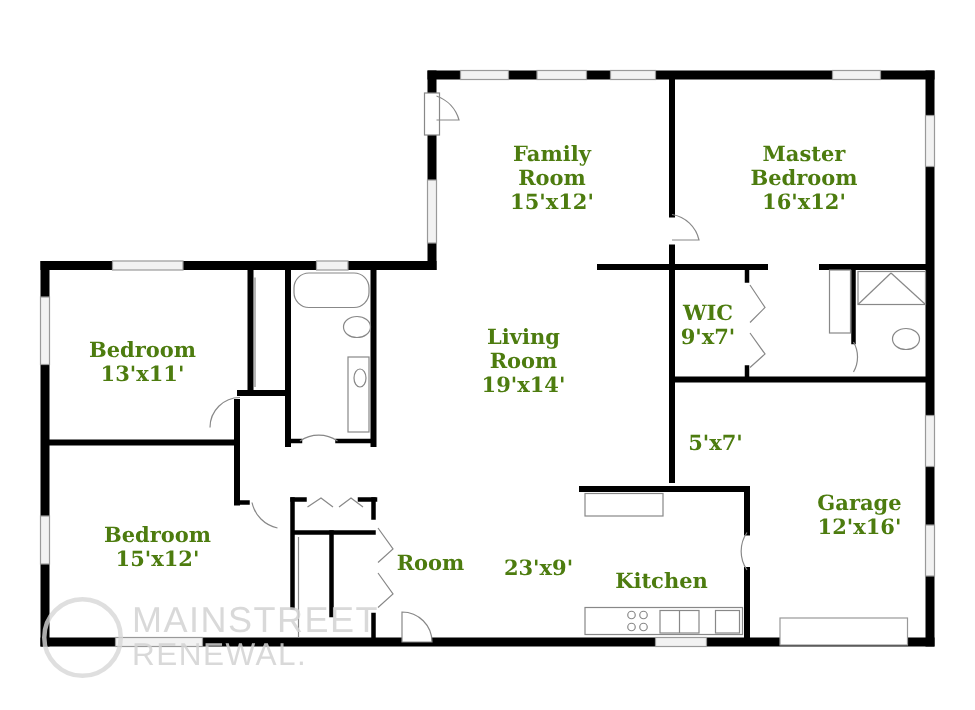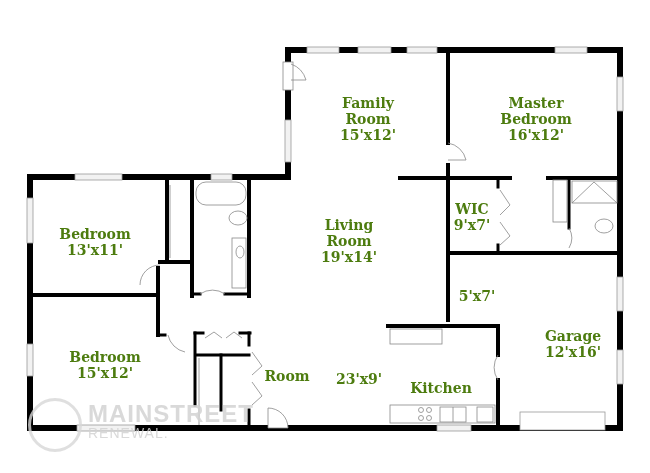--- a/index.html
+++ b/index.html
@@ -1,22 +1,22 @@
 <!DOCTYPE html>
 <html><head>
 <meta charset="utf-8">
 <style>
   html, body { margin:0; padding:0; background:#ffffff; }
   body { width:650px; height:473px; position:relative; overflow:hidden; font-family:"DejaVu Serif", serif; }
   svg { position:absolute; left:0; top:0; }
   .label { position:absolute; text-align:center; font-family:"DejaVu Serif", serif; font-weight:bold; color:#4d7c0f; font-size:14px; line-height:16px; white-space:nowrap; transform:translateX(-50%); }
   .label span { display:block; }
   .watermark { position:absolute; left:28px; top:398px; color:#d8d8d8; font-family:"Liberation Sans", sans-serif; }
-  .wm-line1 { position:absolute; left:60px; top:2px; font-size:24px; letter-spacing:1px; color:rgba(210,210,210,0.85); white-space:nowrap; font-weight:bold; }
-  .wm-line2 { position:absolute; left:60px; top:27px; font-size:14px; letter-spacing:1px; color:rgba(210,210,210,0.85); white-space:nowrap; }
+  .wm-line1 { position:absolute; left:60px; top:2px; font-size:24px; letter-spacing:1px; color:rgba(210,210,210,0.85); white-space:nowrap; font-weight:normal; }
+  .wm-line2 { position:absolute; left:60px; top:27px; font-size:21px; letter-spacing:1px; color:rgba(210,210,210,0.85); white-space:nowrap; }
   .wm-logo { position:absolute; left:0; top:0; width:48px; height:48px; border:3px solid rgba(215,215,215,0.8); border-radius:50%; }
 </style>
 </head>
 <body>
 
 <svg width="650" height="473" viewBox="0 0 650 473">
   <g stroke="#000" stroke-linecap="square" fill="none">
 
     <line x1="288" y1="50" x2="620" y2="50" stroke-width="6"></line>
 

